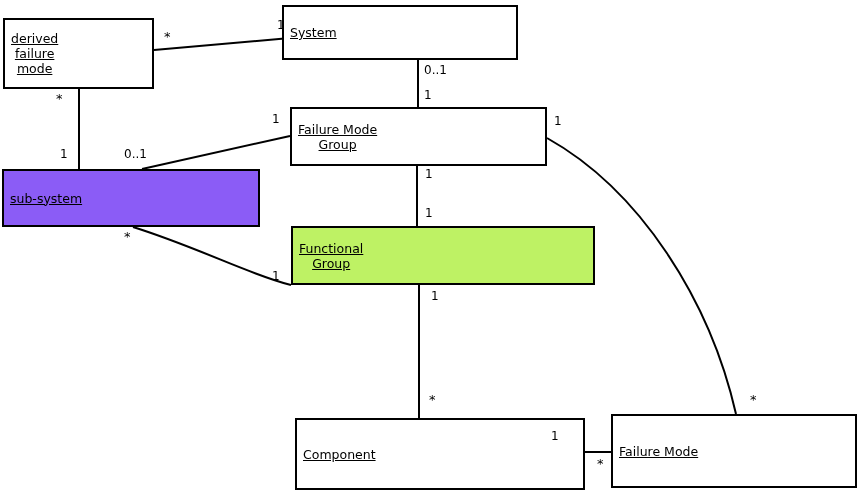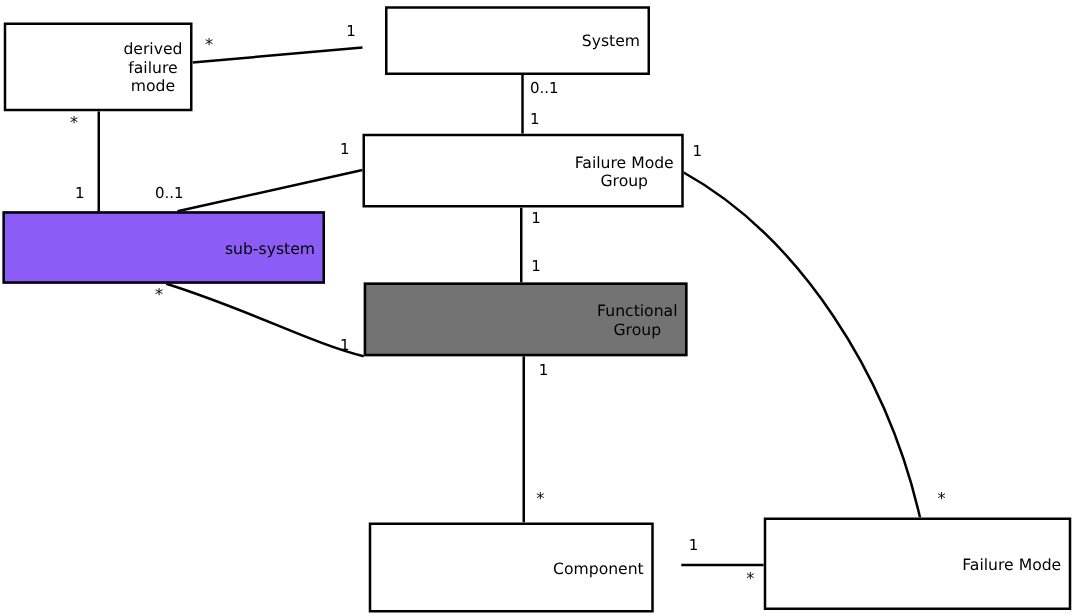--- a/index.html
+++ b/index.html
@@ -26,23 +26,24 @@
     height: 493px;
     pointer-events: none;
   }
   .uml-box {
     position: absolute;
     box-sizing: border-box;
     border: 2px solid #0f172a;
     background: #ffffff;
     display: flex;
     align-items: center;
-    justify-content: flex-end;
+    justify-content: flex-start;
     text-align: center;
     z-index: 2;
+    text-decoration: underline;
   }
   .uml-box .box-label {
     font-family: "DejaVu Sans", sans-serif;
     font-size: 12.5px;
     line-height: 15px;
     color: #000000;
     white-space: pre-line;
     padding: 0 6px;
   }
   .mult {
@@ -74,35 +75,35 @@
       <path d="M 547 138 C 640 190 710 300 736 414" fill="none" stroke="#000000" stroke-width="2" stroke-linecap="butt"></path>
       <path d="M 545 452 L 611 452" fill="none" stroke="#000000" stroke-width="2" stroke-linecap="butt"></path>
     </svg>
 
   <div id="box-layer">
       <div class="uml-box" style="left: 3px; top: 18px; width: 151px; height: 71px; border-color: rgb(0, 0, 0); background: rgb(255, 255, 255);">
         <span class="box-label" style="color: rgb(0, 0, 0);">derived
 failure
 mode</span>
       </div>
-      <div class="uml-box" style="left: 308px; top: 5px; width: 212px; height: 55px; border-color: rgb(0, 0, 0); background: rgb(255, 255, 255);">
+      <div class="uml-box" style="left: 282px; top: 5px; width: 236px; height: 55px; border-color: rgb(0, 0, 0); background: rgb(255, 255, 255);">
         <span class="box-label" style="color: rgb(0, 0, 0);">System</span>
       </div>
       <div class="uml-box" style="left: 290px; top: 107px; width: 257px; height: 59px; border-color: rgb(0, 0, 0); background: rgb(255, 255, 255);">
         <span class="box-label" style="color: rgb(0, 0, 0);">Failure Mode
 Group</span>
       </div>
       <div class="uml-box" style="left: 2px; top: 169px; width: 258px; height: 58px; border-color: rgb(0, 0, 0); background: #8b5cf6;">
         <span class="box-label" style="color: rgb(0, 0, 0);">sub-system</span>
       </div>
-      <div class="uml-box" style="left: 291px; top: 226px; width: 259px; height: 59px; border-color: rgb(0, 0, 0); background: #737373;">
+      <div class="uml-box" style="left: 291px; top: 226px; width: 304px; height: 59px; border-color: rgb(0, 0, 0); background: #bef264;">
         <span class="box-label" style="color: rgb(0, 0, 0);">Functional
 Group</span>
       </div>
-      <div class="uml-box" style="left: 295px; top: 418px; width: 228px; height: 72px; border-color: rgb(0, 0, 0); background: rgb(255, 255, 255);">
+      <div class="uml-box" style="left: 295px; top: 418px; width: 290px; height: 72px; border-color: rgb(0, 0, 0); background: rgb(255, 255, 255);">
         <span class="box-label" style="color: rgb(0, 0, 0);">Component</span>
       </div>
       <div class="uml-box" style="left: 611px; top: 414px; width: 246px; height: 74px; border-color: rgb(0, 0, 0); background: rgb(255, 255, 255);">
         <span class="box-label" style="color: rgb(0, 0, 0);">Failure Mode</span>
       </div>
     </div>
   <div id="label-layer">
       <span class="mult star" style="left: 164px; top: 31px; color: rgb(0, 0, 0);">*</span>
       <span class="mult" style="left: 277px; top: 19px; color: rgb(0, 0, 0);">1</span>
       <span class="mult star" style="left: 56px; top: 93px; color: rgb(0, 0, 0);">*</span>

